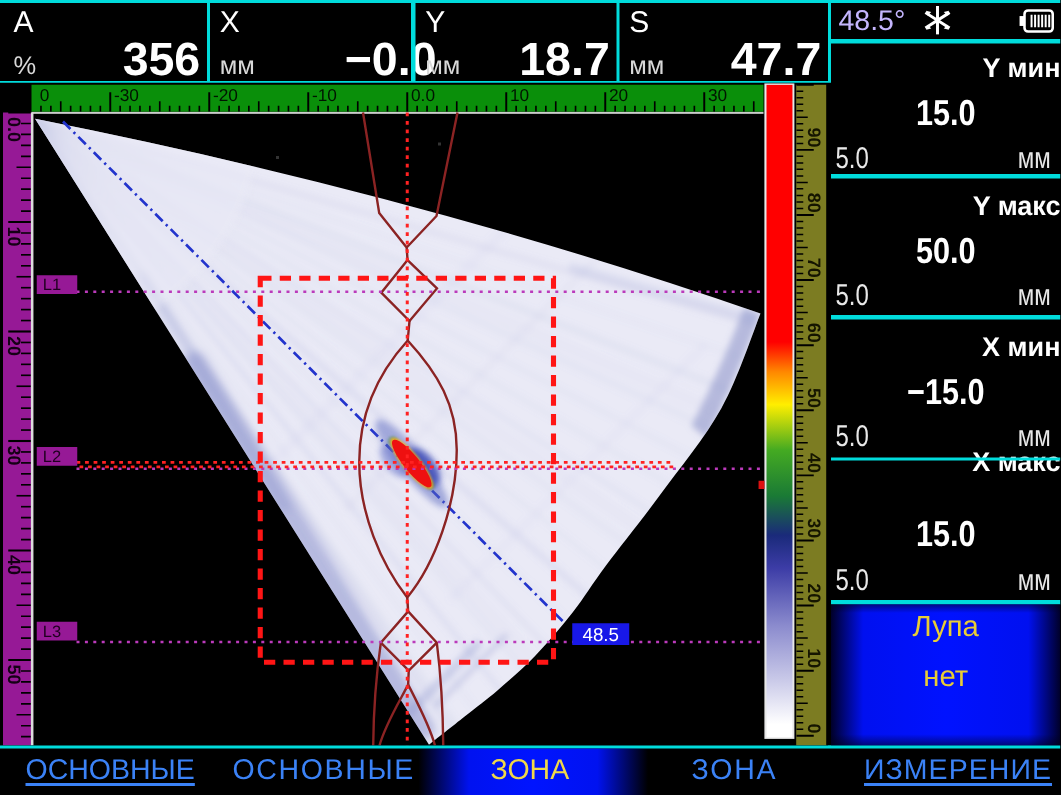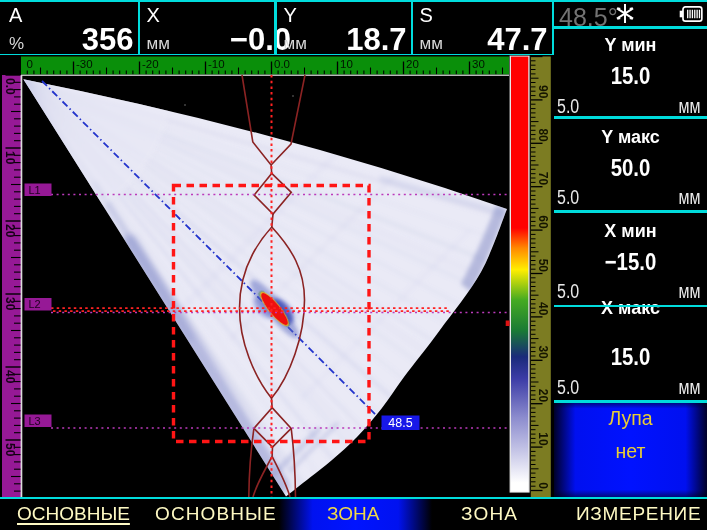--- a/index.html
+++ b/index.html
@@ -1,38 +1,38 @@
 <!DOCTYPE html>
 <html><head><meta charset="utf-8"><style>
 *{margin:0;padding:0;box-sizing:border-box}
 html,body{width:707px;height:530px;background:#000;font-family:"Liberation Sans",sans-serif;overflow:hidden;position:relative}
 .a{position:absolute}
 .cy{position:absolute;background:#00dcdc}
 .cell-l{position:absolute;color:#fff;font-size:20px;top:5px;line-height:1}
 .cell-u{position:absolute;color:#d8d8d8;font-size:17px;top:34.5px;line-height:1}
 .bigv{position:absolute;color:#fff;font-size:31px;font-weight:bold;top:24px;line-height:1}
-.blk-t{position:absolute;left:554px;width:153px;text-align:center;color:#fff;font-size:18px;font-weight:bold;line-height:1}
+.blk-t{position:absolute;left:554px;width:153px;text-align:right;color:#fff;font-size:18px;font-weight:bold;line-height:1}
 .blk-v{position:absolute;left:554px;width:153px;text-align:center;color:#fff;font-size:24px;font-weight:bold;line-height:1;transform:scaleX(0.85)}
 .blk-5{position:absolute;left:557px;color:#e8e8e8;font-size:20px;line-height:1;transform:scaleX(0.8);transform-origin:0 0}
 .blk-mm{position:absolute;right:7px;color:#e8e8e8;font-size:20px;line-height:1;transform:scaleX(0.8);transform-origin:100% 0}
-.bm{position:absolute;top:503.8px;color:#fef9c3;font-size:19px;line-height:1}
+.bm{position:absolute;top:503.8px;color:#3b82f6;font-size:19px;line-height:1}
 </style></head><body>
 <div class="cell-l" style="left:9px">A</div>
 <div class="cell-u" style="left:9px">%</div>
 <div class="bigv" style="right:573.5px">356</div>
 <div class="cell-l" style="left:146.5px">X</div>
 <div class="cell-u" style="left:146.5px">мм</div>
 <div class="bigv" style="right:416px">−0.0</div>
 <div class="cell-l" style="left:283.5px">Y</div>
 <div class="cell-u" style="left:283.5px">мм</div>
 <div class="bigv" style="right:300.5px">18.7</div>
 <div class="cell-l" style="left:419.5px">S</div>
 <div class="cell-u" style="left:419.5px">мм</div>
 <div class="bigv" style="right:159.5px">47.7</div>
-<div class="a" style="left:559px;top:4.5px;color:#737373;font-size:25px;line-height:1">48.5°</div>
+<div class="a" style="left:559px;top:4.5px;color:#c4b5fd;font-size:19px;line-height:1">48.5°</div>
 <svg class="a" style="left:615px;top:4px" width="20" height="19" viewBox="0 0 26 25">
 <g stroke="#fff" stroke-width="2.6" stroke-linecap="square">
 <line x1="13" y1="1" x2="13" y2="24"></line>
 <line x1="3.5" y1="6.5" x2="22.5" y2="18.5"></line>
 <line x1="22.5" y1="6.5" x2="3.5" y2="18.5"></line>
 </g>
 <g fill="#fff">
 <path d="M 3,4.2 L 7.5,5.2 L 4.3,8.6 Z"></path>
       <path d="M 23,4.2 L 18.5,5.2 L 21.7,8.6 Z"></path>
 <path d="M 3,20.8 L 7.5,19.8 L 4.3,16.4 Z"></path>
@@ -480,12 +480,12 @@
 <div class="a" style="left:554px;top:402.5px;width:153px;height:94.5px;background:linear-gradient(90deg,#000028 0%,#0010f0 14%,#0012ff 50%,#0010f0 86%,#000028 100%)"></div>
 <div class="a" style="left:554px;top:402.5px;width:153px;height:94.5px;background:linear-gradient(180deg,rgba(0,0,20,0.5) 0%,rgba(0,0,20,0) 6%,rgba(0,0,20,0) 92%,rgba(0,0,20,0.55) 100%)"></div>
 <div class="a" style="left:554px;top:409px;width:153px;text-align:center;color:#e8cc35;font-size:19.5px;line-height:1">Лупа</div>
 <div class="a" style="left:554px;top:441.5px;width:153px;text-align:center;color:#e8cc35;font-size:19.5px;line-height:1">нет</div>
 <div class="cy" style="left:0;top:497px;width:707px;height:2.2px"></div>
 <div class="a" style="left:279px;top:499.2px;width:153px;height:30.8px;background:linear-gradient(90deg,rgba(0,10,200,0) 0%,#0012f0 22%,#0014ff 50%,#0012f0 78%,rgba(0,10,200,0) 100%)"></div>
 <div class="bm" style="left:17px;text-decoration:underline;text-underline-offset:3px;text-decoration-thickness:2px">ОСНОВНЫЕ</div>
 <div class="bm" style="left:155px;letter-spacing:1.1px">ОСНОВНЫЕ</div>
 <div class="bm" style="left:327px;color:#f0d848">ЗОНА</div>
 <div class="bm" style="left:461px;letter-spacing:1.2px">ЗОНА</div>
-<div class="bm" style="left:576px;letter-spacing:0.7px;text-underline-offset:3px;text-decoration-thickness:2px">ИЗМЕРЕНИЕ</div>
+<div class="bm" style="left:576px;letter-spacing:0.7px;text-decoration:underline;text-underline-offset:3px;text-decoration-thickness:2px">ИЗМЕРЕНИЕ</div>
 </body></html>

